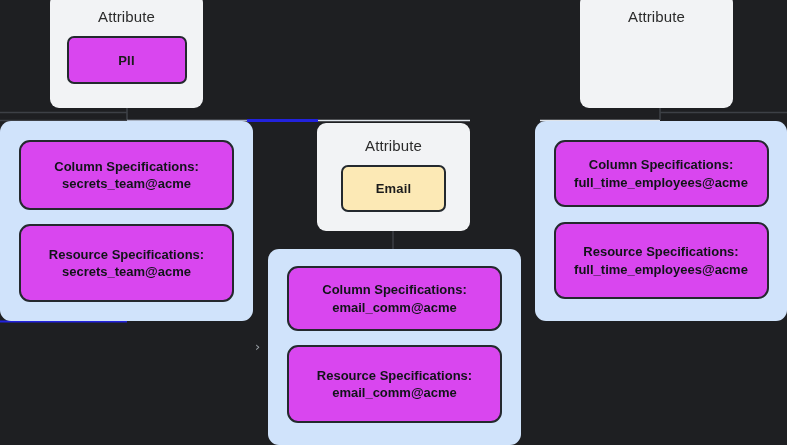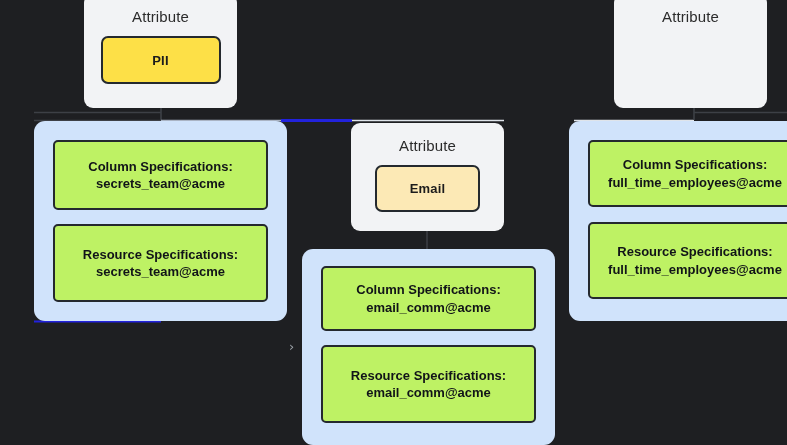--- a/index.html
+++ b/index.html
@@ -14,21 +14,20 @@
     overflow: hidden;
     font-family: "Liberation Sans", sans-serif;
     -webkit-font-smoothing: antialiased;
   }
 
   #canvas {
     position: absolute;
     inset: 0;
     width: 642px;
     height: 445px;
-    margin-left: 34px;
   }
 
   
   .edges {
     position: absolute;
     left: 0;
     top: 0;
     width: 787px;
     height: 445px;
     pointer-events: none;
@@ -71,23 +70,23 @@
     position: absolute;
     background: #d0e3fb;
     border-radius: 11px;
     box-sizing: border-box;
     display: flex;
     flex-direction: column;
     align-items: center;
   }
   .spec-box {
     box-sizing: border-box;
-    background: #bef264;
+    background: #d946ef;
     border: 2.5px solid #24292e;
-    border-radius: 5px;
+    border-radius: 11px;
     display: flex;
     flex-direction: column;
     align-items: center;
     justify-content: center;
     text-align: center;
     font-size: 13px;
     font-weight: bold;
     color: #111418;
     line-height: 1.34;
     padding: 4px 6px;
@@ -125,21 +124,21 @@
     <line x1="393" y1="231" x2="393" y2="249" stroke="#3a3d43" stroke-width="1.6"></line>
 
     <line x1="0" y1="321.5" x2="127" y2="321.5" stroke="#2222dd" stroke-width="2"></line>
 
     <line x1="770" y1="213.5" x2="787" y2="213.5" stroke="#3d4046" stroke-width="1.4"></line>
     <line x1="770" y1="248.5" x2="787" y2="248.5" stroke="#3d4046" stroke-width="1.4"></line>
   </svg>
 
   <div class="attr-card" style="left:50px; top:-6px; width:153px; height:114px;">
     <div class="attr-card-title">Attribute</div>
-    <div class="attr-chip" style="width:120px; height:48px; background:#fde047;">
+    <div class="attr-chip" style="width:120px; height:48px; background:#d946ef;">
       <span>PII</span>
     </div>
   </div>
 
   <div class="attr-card" style="left:580px; top:-6px; width:153px; height:114px;">
     <div class="attr-card-title">Attribute</div>
   </div>
 
   <div class="attr-card" style="left:317px; top:123px; width:153px; height:108px;">
     <div class="attr-card-title">Attribute</div>

